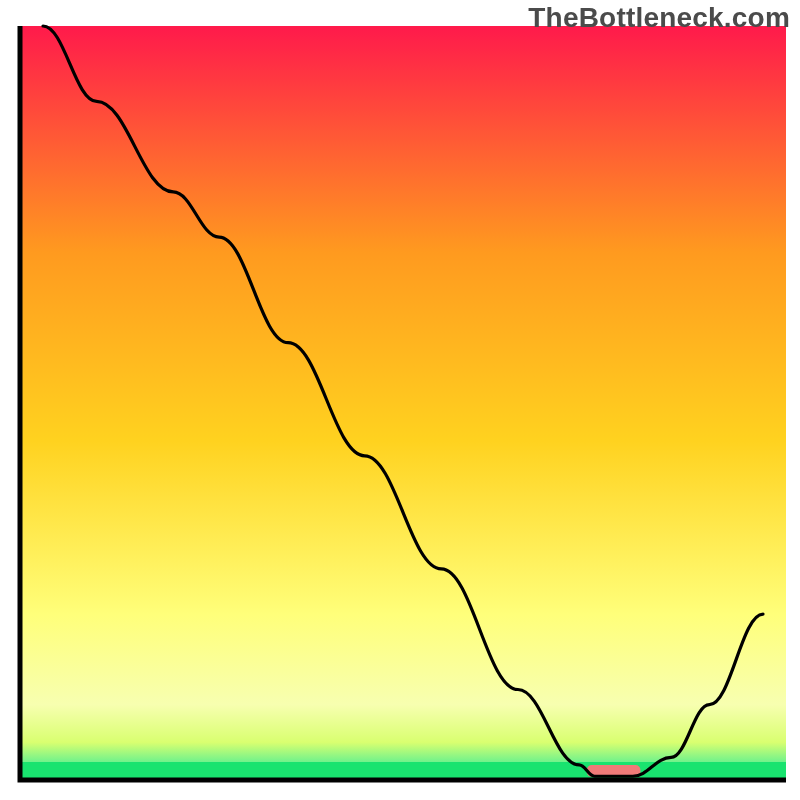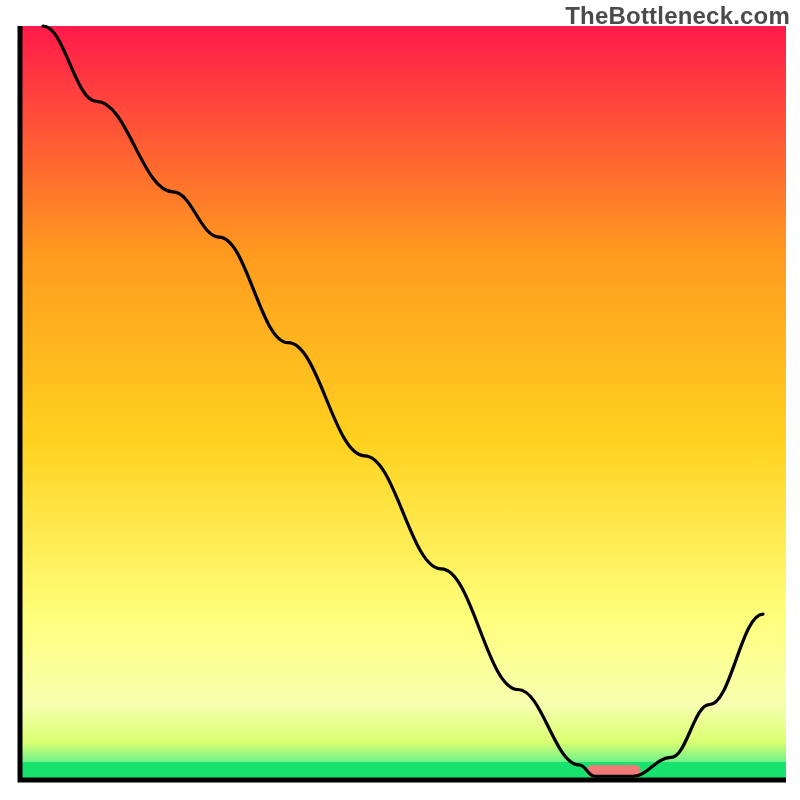--- a/index.html
+++ b/index.html
@@ -13,21 +13,21 @@
   }
   .container {
     position: relative;
     width: 800px;
     height: 800px;
   }
   .watermark {
     position: absolute;
     top: 2px;
     right: 10px;
-    font-size: 24px;
+    font-size: 28px;
     font-weight: 600;
     color: #4b4b4b;
     letter-spacing: 0.2px;
   }
   svg {
     display: block;
   }
 </style>
 </head>
 <body>

